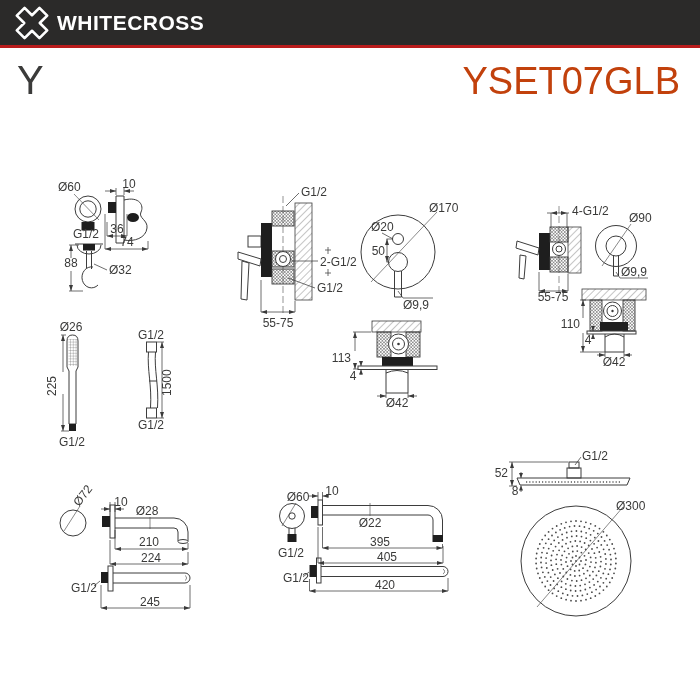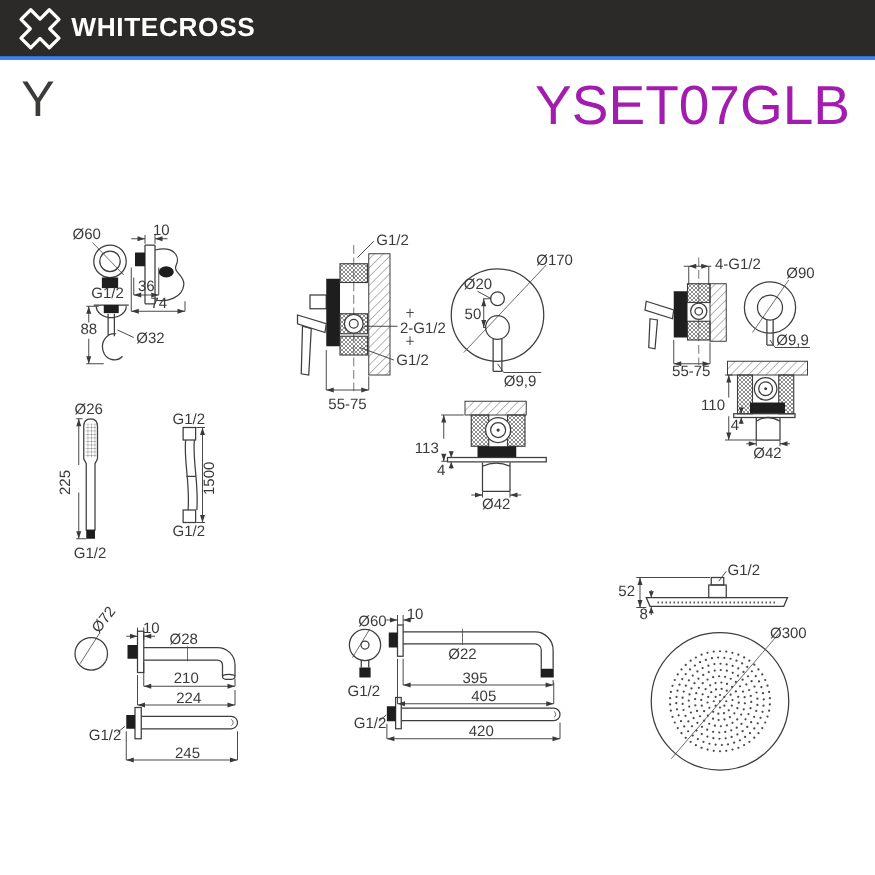--- a/index.html
+++ b/index.html
@@ -1,23 +1,23 @@
 <!DOCTYPE html>
 <html><head>
 <meta charset="utf-8">
 <style>
   html,body{margin:0;padding:0;background:#fff;}
   #page{position:relative;width:700px;height:700px;background:#ffffff;overflow:hidden;
         font-family:"Liberation Sans",sans-serif;}
   #topbar{position:absolute;left:0;top:0;width:700px;height:48px;background:#2b2a29;
-          border-bottom:3px solid #3b82f6;display:flex;align-items:center;box-sizing:border-box;}
+          border-bottom:3px solid #b91c1c;display:flex;align-items:center;box-sizing:border-box;}
   #topbar .logo{margin-left:14px;}
   #topbar .brand{color:#ffffff;font-size:21px;font-weight:bold;letter-spacing:0.5px;margin-left:7px;}
   #series{position:absolute;left:17px;top:58px;font-size:40px;color:#3b3b3a;}
-  #model{position:absolute;right:20px;top:60px;font-size:44px;color:#a21caf;}
+  #model{position:absolute;right:20px;top:60px;font-size:38px;color:#c2410c;}
   svg text{font-family:"Liberation Sans",sans-serif;}
   .dim{font-size:12px;fill:#3a3a39;}
   .ln{stroke:#3d3d3d;stroke-width:1;fill:none;}
   .tn{stroke:#4a4a4a;stroke-width:0.65;fill:none;}
   .dl{stroke:#3d3d3d;stroke-width:0.75;fill:none;}
   .cl{stroke:#4a4a4a;stroke-width:0.6;stroke-dasharray:7 3;fill:none;}
   .bk{fill:#1e1e1e;stroke:none;}
   .wt{fill:#ffffff;stroke:#3d3d3d;stroke-width:1;}
   .ar{fill:#3a3a3a;stroke:none;}
   .ht{fill:url(#hWall);stroke:#3d3d3d;stroke-width:0.8;}

